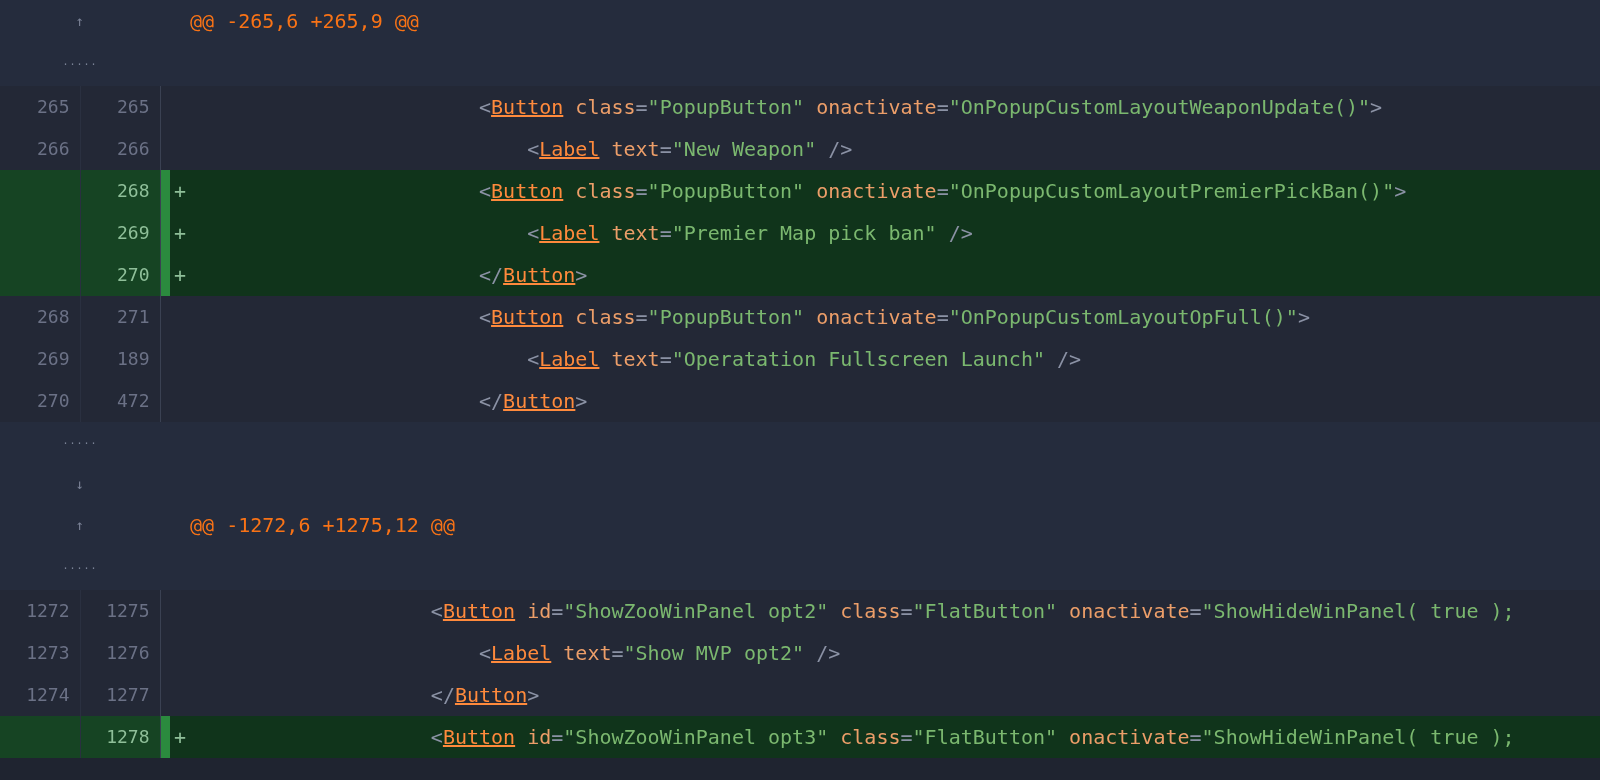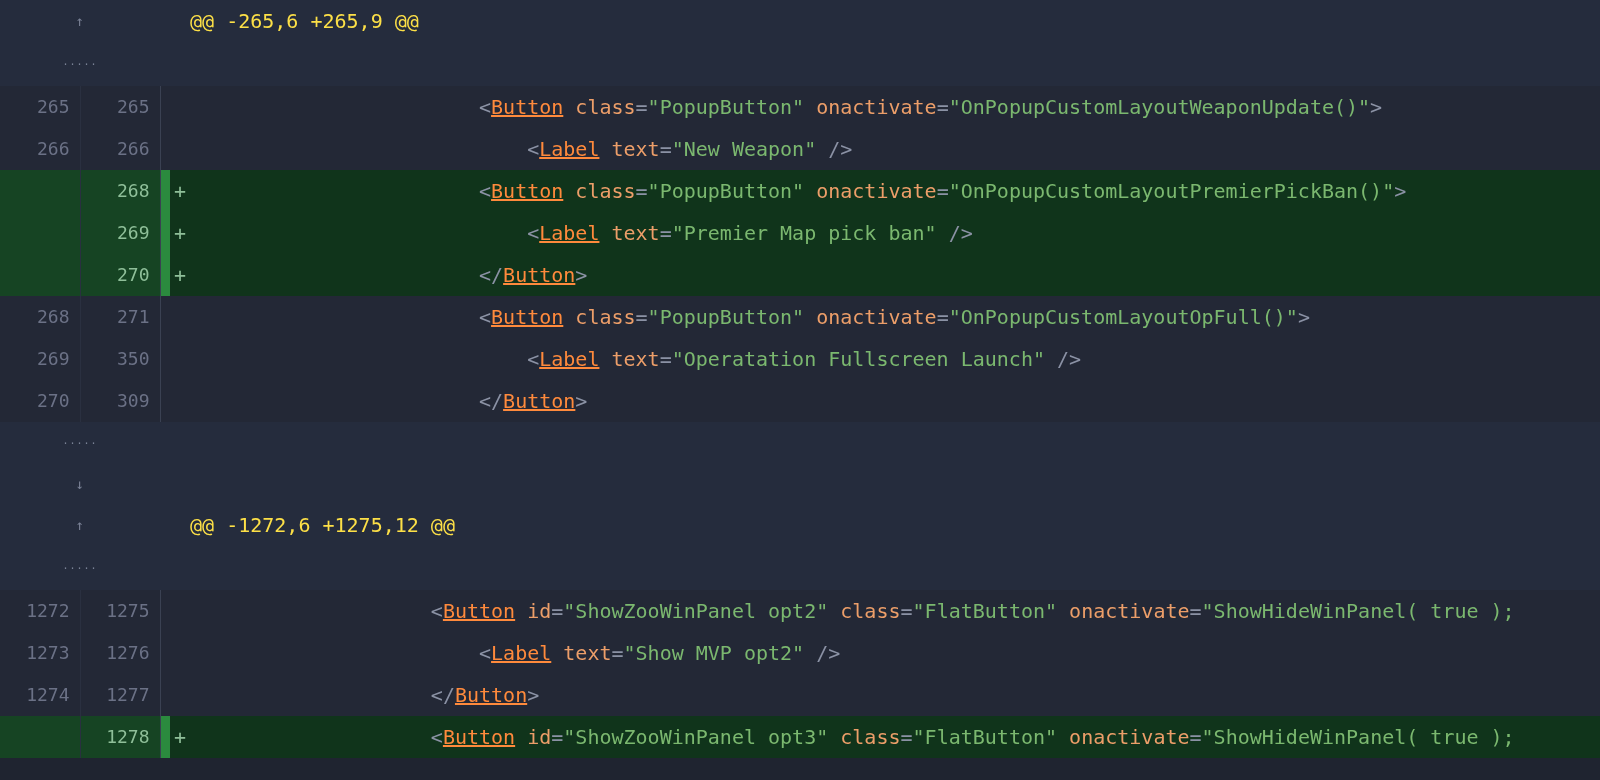--- a/index.html
+++ b/index.html
@@ -61,21 +61,21 @@
     color: #7a8296;
     font-size: 14px;
   }
   .expand-icon { font-size: 14px; color: #7a8296; cursor: pointer; letter-spacing: 1px; }
   
   .pun   { color: #8b92a5; } 
   .tag   { color: #ff8a3c; text-decoration: underline; } 
   .attr  { color: #ec9e69; } 
   .eq    { color: #8b92a5; }
   .str   { color: #7bb86f; }
-  .hunkat { color: #fde047; }
+  .hunkat { color: #f97316; }
 </style>
 </head>
 <body>
 
 <table class="diff-table">
 <colgroup>
   <col style="width:80px">
       <col style="width:80px">
       <col style="width:10px">
       <col style="width:20px">
@@ -125,28 +125,28 @@
       </tr>
       <tr class="ctx">
         <td class="num">268</td>
         <td class="num second">271</td>
         <td class="marker"></td>
         <td class="sign"> </td>
         <td class="code">                        <span class="pun">&lt;</span><span class="tag">Button</span> <span class="attr">class</span><span class="eq">=</span><span class="str">"PopupButton"</span> <span class="attr">onactivate</span><span class="eq">=</span><span class="str">"OnPopupCustomLayoutOpFull()"</span><span class="pun">&gt;</span></td>
       </tr>
       <tr class="ctx">
         <td class="num">269</td>
-        <td class="num second">350</td>
+        <td class="num second">189</td>
         <td class="marker"></td>
         <td class="sign"> </td>
         <td class="code">                            <span class="pun">&lt;</span><span class="tag">Label</span> <span class="attr">text</span><span class="eq">=</span><span class="str">"Operatation Fullscreen Launch"</span> <span class="pun">/&gt;</span></td>
       </tr>
       <tr class="ctx">
         <td class="num">270</td>
-        <td class="num second">309</td>
+        <td class="num second">472</td>
         <td class="marker"></td>
         <td class="sign"> </td>
         <td class="code">                        <span class="pun">&lt;/</span><span class="tag">Button</span><span class="pun">&gt;</span></td>
       </tr>
       <tr class="expand-row">
         <td colspan="2" class="expand-cell"><span class="expand-icon"><span style="font-size:10px">·····</span><br>↓</span></td>
         <td class="marker"></td>
         <td class="sign"></td>
         <td class="code"></td>
       </tr>

